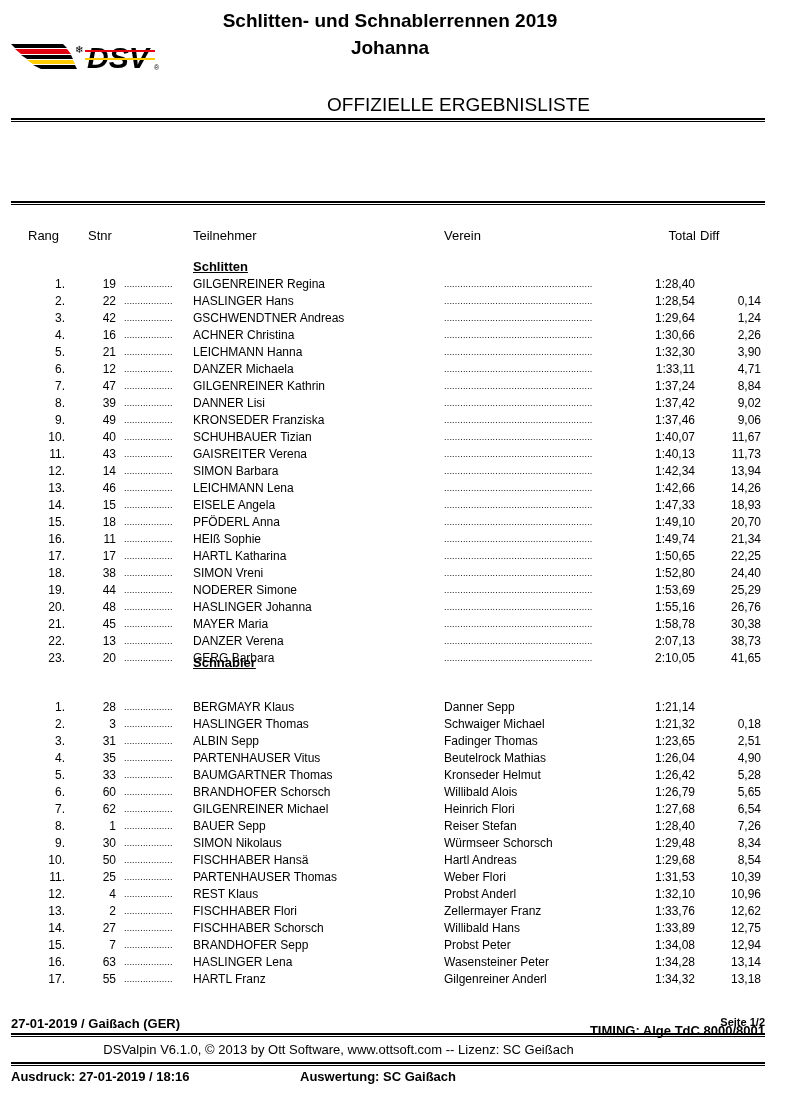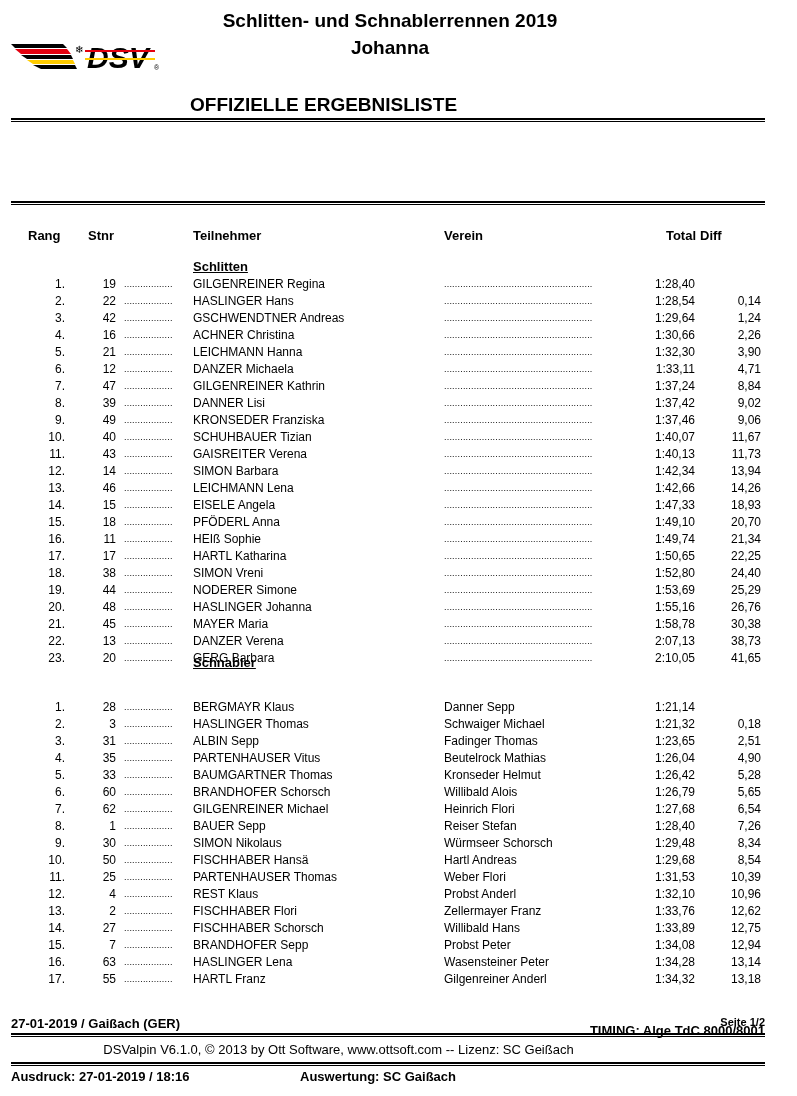--- a/index.html
+++ b/index.html
@@ -7,35 +7,35 @@
     width: 797px; height: 1096px; position: relative; overflow: hidden;
     font-family: "Liberation Sans", sans-serif; color: #000;
   }
   .title1, .title2 {
     position: absolute; left: 0; width: 797px; text-align: center;
     font-weight: bold; font-size: 19px; line-height: 22px;
   }
   .title1 { top: 10px; left: 190px; width: 400px; }
   .title2 { top: 37px; left: 190px; width: 400px; }
   .title3 {
-    position: absolute; top: 94px; left: 190px; width: 400px; text-align: left;
-    font-weight: bold; font-size: 19px; line-height: 22px;
+    position: absolute; top: 94px; left: 190px; width: 400px; text-align: right;
+    font-weight: normal; font-size: 19px; line-height: 22px;
   }
   .logo { position: absolute; left: 11px; top: 40px; width: 152px; height: 32px; }
   .dbl {
     position: absolute; left: 11px; width: 754px; height: 4px;
     border-top: 2px solid #000; border-bottom: 1px solid #000; box-sizing: border-box;
   }
   .dbl.h1 { top: 118px; }
   .dbl.h2 { top: 201px; }
   .dbl.f1 { top: 1033px; }
   .dbl.f2 { top: 1062px; }
 
   .colhead {
-    position: absolute; top: 228px; font-weight: bold; font-size: 13px; line-height: 16px;
+    position: absolute; top: 228px; font-weight: normal; font-size: 13px; line-height: 16px;
   }
   .c-rang { left: 28px; }
   .c-stnr { left: 88px; }
   .c-teil { left: 193px; }
   .c-verein { left: 444px; }
   .c-total { left: 620px; width: 76px; text-align: right; }
   .c-diff { left: 700px; width: 61px; text-align: left; }
 
   .section-title {
     position: absolute; left: 193px; font-weight: bold; font-size: 13px;

